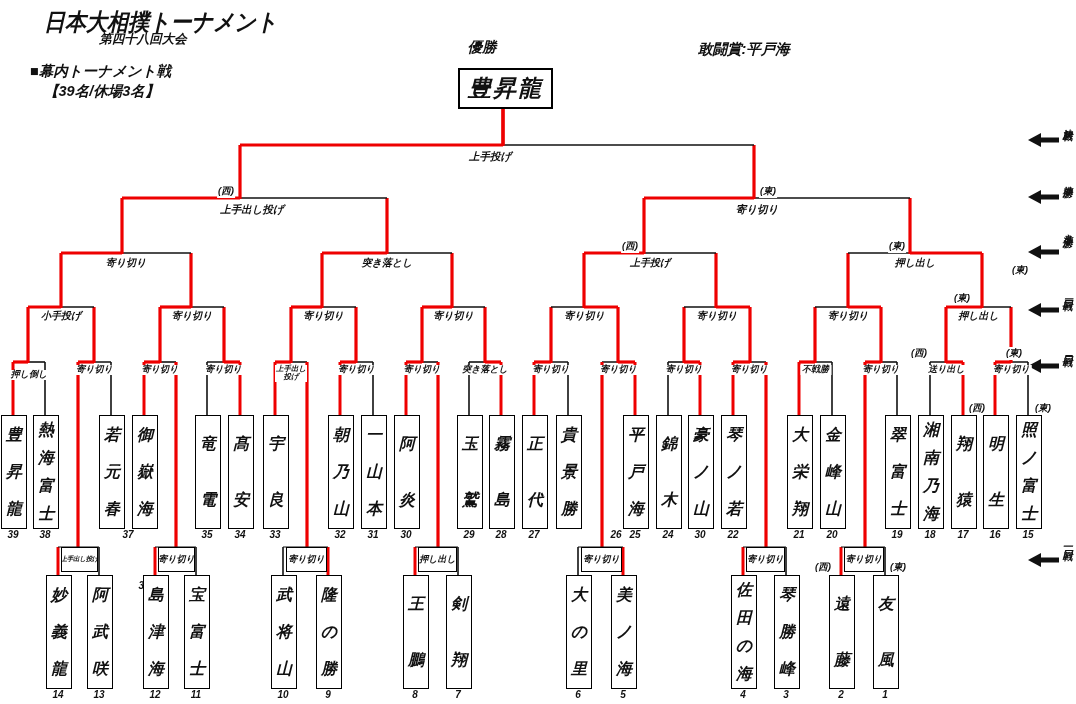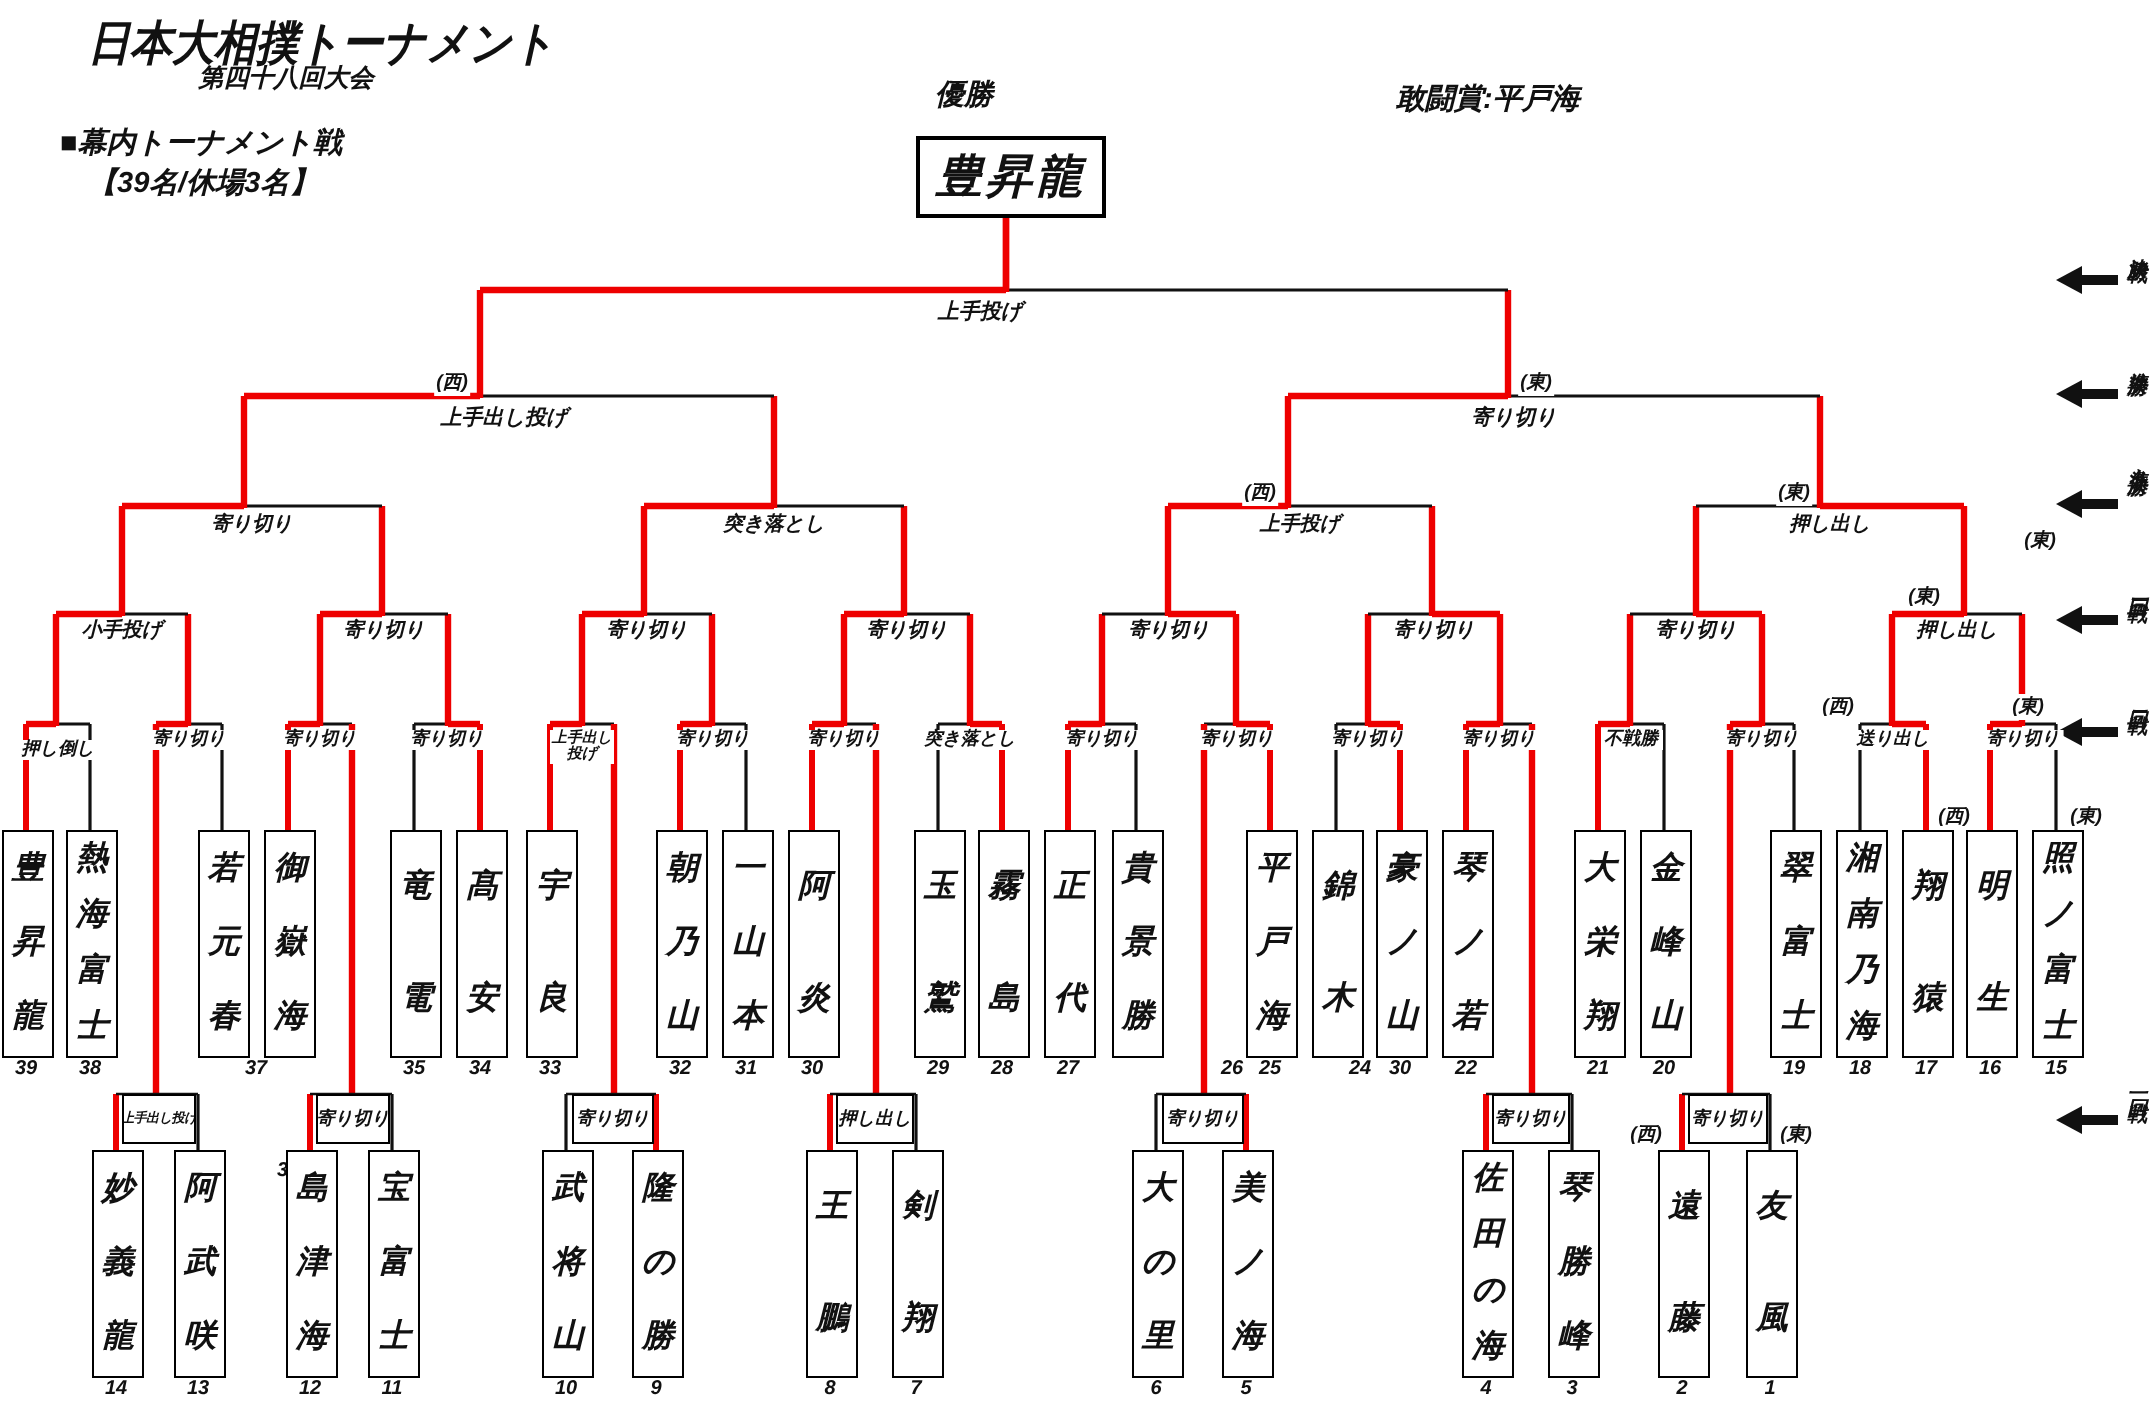--- a/index.html
+++ b/index.html
@@ -335,21 +335,21 @@
     <div class="abs wbox" style="left: 623px; top: 415px; width: 24px; height: 112px;">
       <span>平</span>
       <span>戸</span>
       <span>海</span>
     </div>
     <div class="abs wnum ctr" style="left: 635px; top: 529px;">25</div>
     <div class="abs wbox" style="left: 656px; top: 415px; width: 24px; height: 112px;">
       <span>錦</span>
       <span>木</span>
     </div>
-    <div class="abs wnum ctr" style="left: 668px; top: 529px; margin-left: 12px;">24</div>
+    <div class="abs wnum ctr" style="left: 668px; top: 529px;">24</div>
     <div class="abs wbox" style="left: 688px; top: 415px; width: 24px; height: 112px;">
       <span>豪</span>
       <span>ノ</span>
       <span>山</span>
     </div>
     <div class="abs wnum ctr" style="left: 700px; top: 529px;">30</div>
     <div class="abs wbox" style="left: 721px; top: 415px; width: 24px; height: 112px;">
       <span>琴</span>
       <span>ノ</span>
       <span>若</span>

